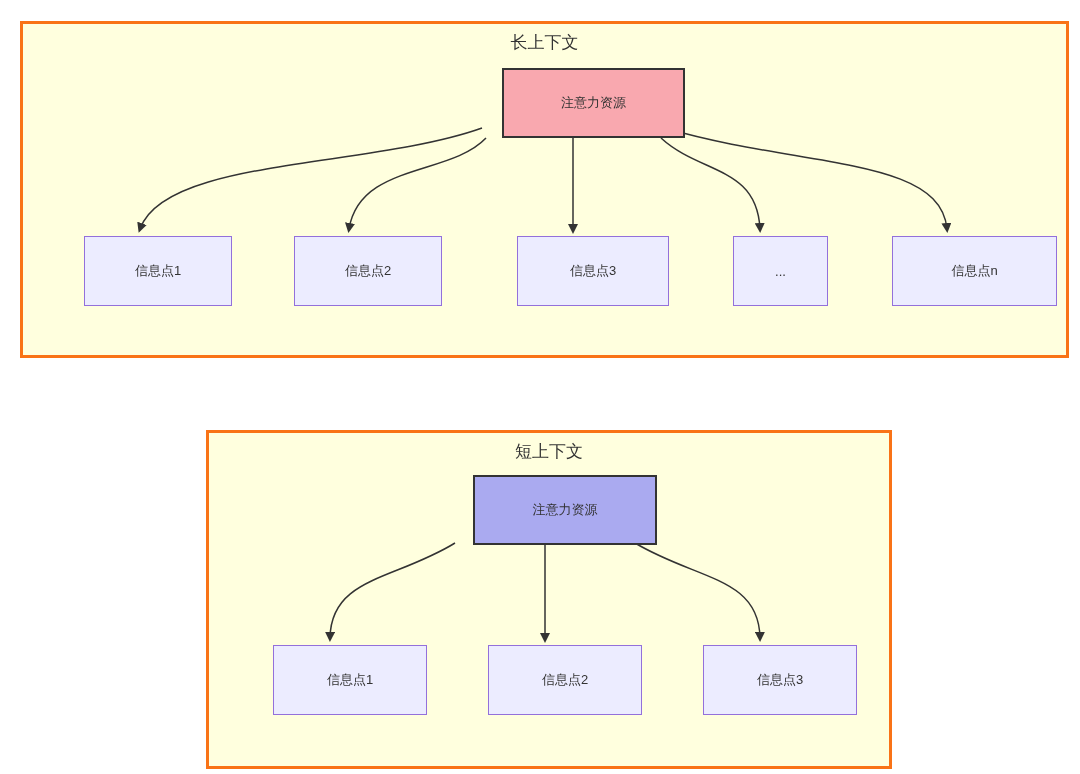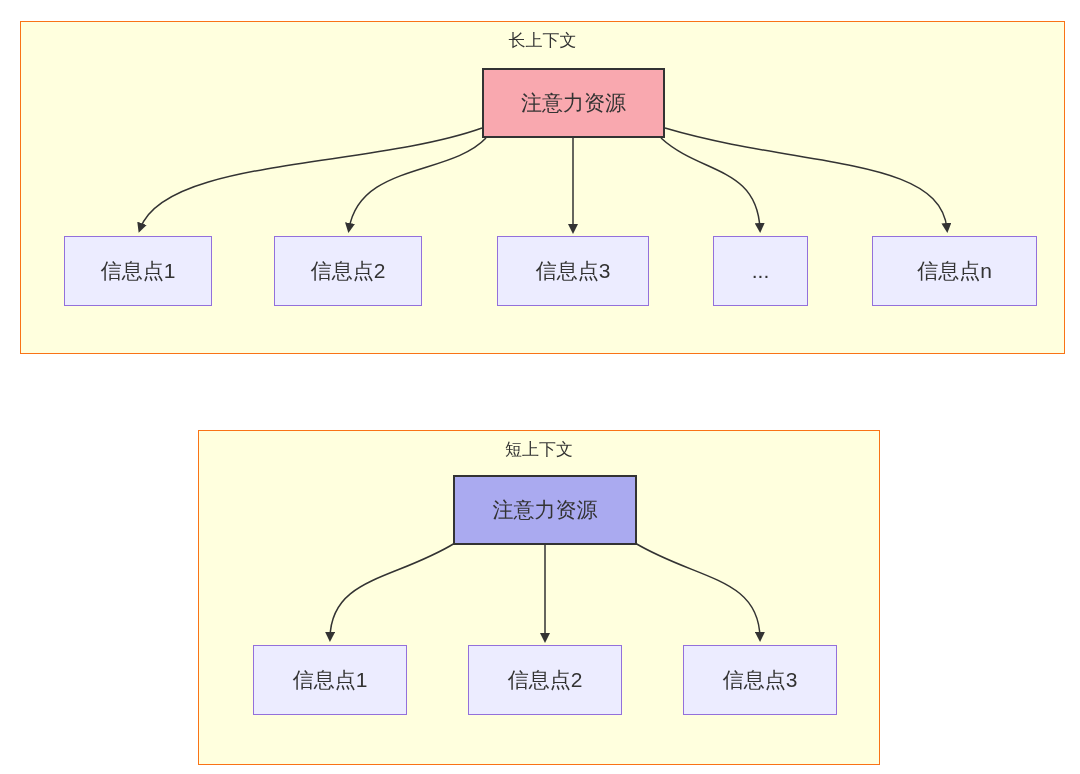--- a/index.html
+++ b/index.html
@@ -11,25 +11,25 @@
   .canvas {
     position: relative;
     width: 1080px;
     height: 774px;
     background: #ffffff;
     overflow: hidden;
   }
   .subgraph {
     position: absolute;
     background: #ffffde;
-    border: 1px solid #f97316;
+    border: 3px solid #f97316;
     z-index: 0;
   }
   .sg-long  { left: 20px;  top: 21px;  width: 1043px; height: 331px; }
-  .sg-short { left: 198px; top: 430px; width: 680px;  height: 333px; }
+  .sg-short { left: 206px; top: 430px; width: 680px;  height: 333px; }
   .sg-title {
     position: absolute;
     left: 0; right: 0; top: 7px;
     text-align: center;
     font-size: 17px;
     color: #333333;
   }
   .edge-layer {
     position: absolute;
     left: 0; top: 0;
@@ -41,25 +41,26 @@
     fill: none;
     stroke: #333333;
     stroke-width: 1.5px;
   }
   .node {
     position: absolute;
     display: flex;
     align-items: center;
     justify-content: center;
     box-sizing: border-box;
-    font-size: 21px;
+    font-size: 13px;
     color: #333333;
     z-index: 2;
     background: #ececff;
     border: 1px solid #9370db;
+    margin-left: 20px;
   }
   .root-node {
     border: 2px solid #333333;
   }
   .root-long  { left: 482px; top: 68px;  width: 183px; height: 70px; }
   .root-short { left: 453px; top: 475px; width: 184px; height: 70px; }
 
   .lc1 { left: 64px;  top: 236px; width: 148px; height: 70px; }
   .lc2 { left: 274px; top: 236px; width: 148px; height: 70px; }
   .lc3 { left: 497px; top: 236px; width: 152px; height: 70px; }

